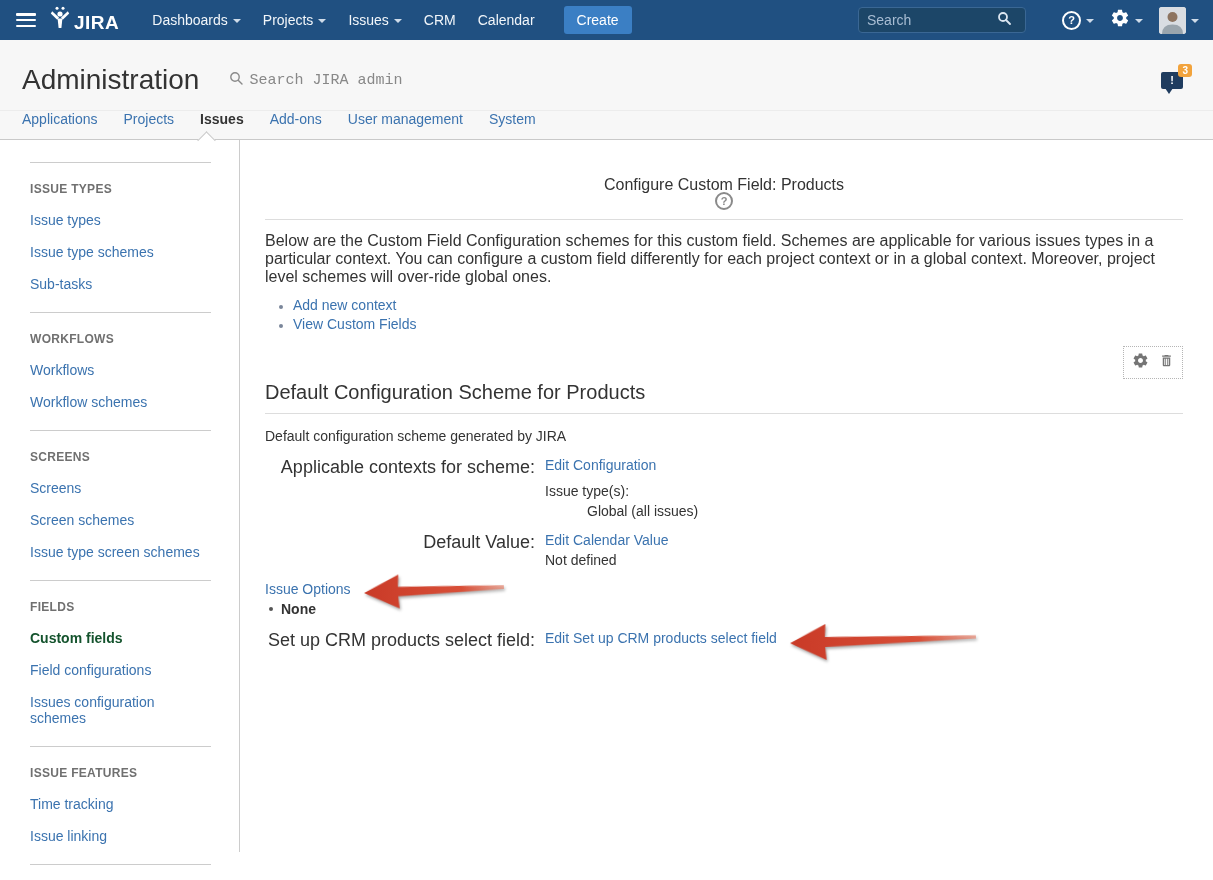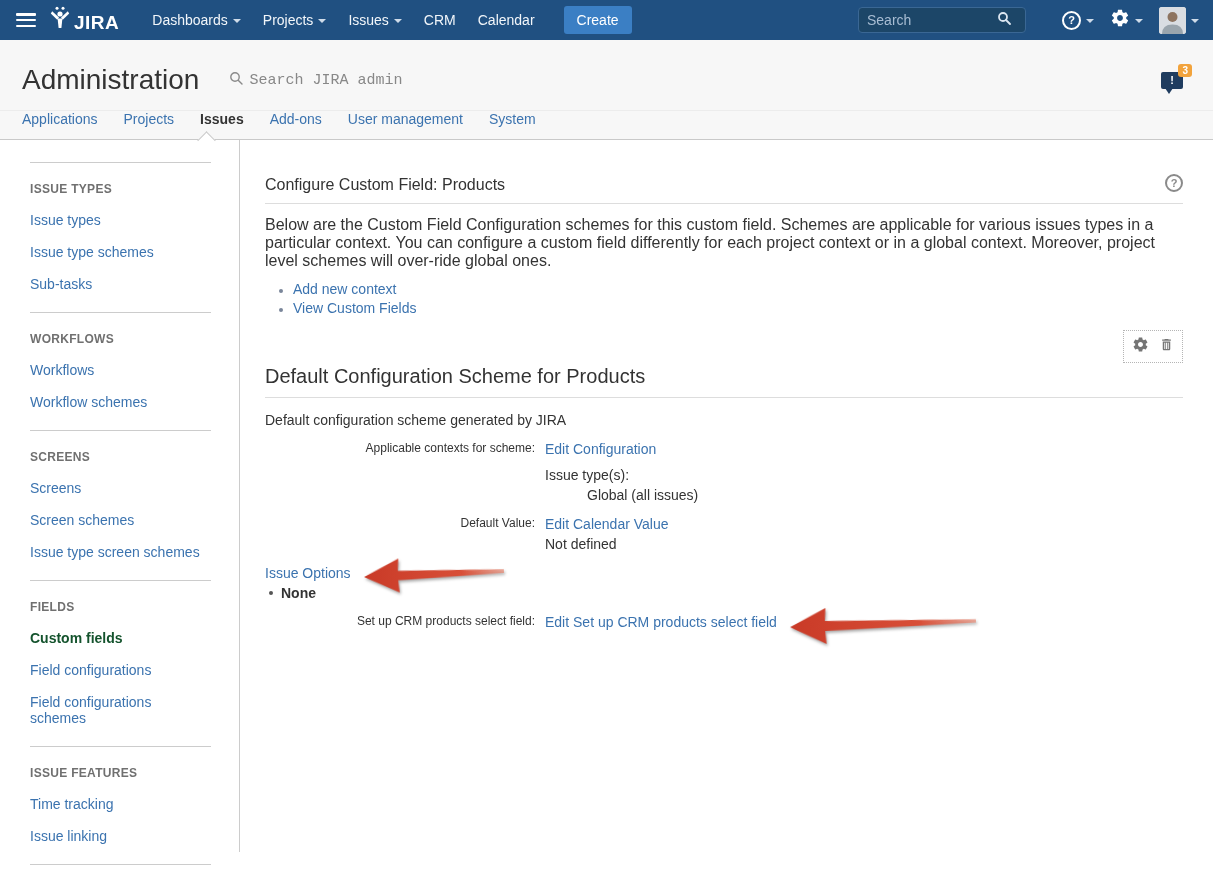--- a/index.html
+++ b/index.html
@@ -43,36 +43,36 @@
   
   .cols { display:flex; height:712px; }
   .sidebar { width:240px; border-right:1px solid #ccc; padding:2px 28px 0 30px; flex-shrink:0; }
   .side-divider { border-top:1px solid #ccc; margin-top:20px; }
   .side-header { font-size:12px; font-weight:bold; color:#707070; letter-spacing:0.3px; margin-top:19px; }
   .side-item { display:block; font-size:14px; color:#3b73af; text-decoration:none; margin-top:16px; cursor:pointer; }
   .side-item.active { color:#14532d; font-weight:bold; }
 
   
   .main { flex:1; padding:36px 30px 0 25px; }
-  .title-row { display:flex; align-items:flex-start; }
+  .title-row { display:flex; align-items:center;flex-direction:column; }
   .page-title { font-size:16px; font-weight:400; color:#333; flex:1; }
   .q-icon { width:18px; height:18px; border:2px solid #8a8a8a; border-radius:50%; color:#8a8a8a; font-size:11px; font-weight:bold; display:flex; align-items:center; justify-content:center; cursor:pointer; margin-top:-2px; }
   .hrule { border-top:1px solid #ddd; margin-top:9px; }
   .desc { font-size:16px; line-height:18px; margin-top:12px; color:#333; }
   .action-links { margin:10px 0 0 28px; }
   .action-links li { color:#7a869a; font-size:12px; line-height:18px; }
   .action-links a { color:#3b73af; font-size:14px; text-decoration:none; cursor:pointer; }
   .tools-row { display:flex; justify-content:flex-end; margin-top:12px; }
   .tools-box { border:1px dotted #b5b5b5; padding:5px 8px; display:flex; gap:10px; align-items:center; }
   .tools-box svg { cursor:pointer; }
   .scheme-title { font-size:20px; font-weight:400; color:#333; margin-top:2px; }
   .scheme-sub { font-size:14px; margin-top:14px; }
   .form { margin-top:10px; }
   .frow { display:flex; margin-top:13px; }
-  .flabel { width:280px; text-align:right; padding-right:10px; font-size:12px; color:#333; flex-shrink:0; }
+  .flabel { width:280px; text-align:right; padding-right:10px; font-size:18px; color:#333; flex-shrink:0; }
   .fvalue { font-size:14px; position:relative; }
   .fvalue a { color:#3b73af; text-decoration:none; cursor:pointer; }
   .sub-label { margin-top:10px; }
   .sub-value { margin-top:4px; padding-left:42px; }
   .plain-value { margin-top:4px; }
   .bullet-value { margin-top:4px; padding-left:4px; display:flex; align-items:center; }
   .bullet-dot { width:4px; height:4px; border-radius:50%; background:#555; margin-right:8px; }
   .bullet-text { font-weight:bold; color:#333; }
   .arrow-wrap { position:relative; display:inline-block; width:0; height:0; vertical-align:middle; }
   .arrow-svg { position:absolute; top:-21px; left:12px; filter:drop-shadow(1px 2px 1.5px rgba(0,0,0,0.35)); }
@@ -203,21 +203,21 @@
       <div class="side-divider"></div>
       <div class="side-header">SCREENS</div>
       <a class="side-item">Screens</a>
       <a class="side-item">Screen schemes</a>
       <a class="side-item">Issue type screen schemes</a>
 
       <div class="side-divider"></div>
       <div class="side-header">FIELDS</div>
       <a class="side-item active">Custom fields</a>
       <a class="side-item">Field configurations</a>
-      <a class="side-item">Field configurations schemes</a>
+      <a class="side-item">Issues configuration schemes</a>
 
       <div class="side-divider"></div>
       <div class="side-header">ISSUE FEATURES</div>
       <a class="side-item">Time tracking</a>
       <a class="side-item">Issue linking</a>
 
       <div class="side-divider"></div>
       <div class="side-header">ISSUE ATTRIBUTES</div>
 
     </div>

